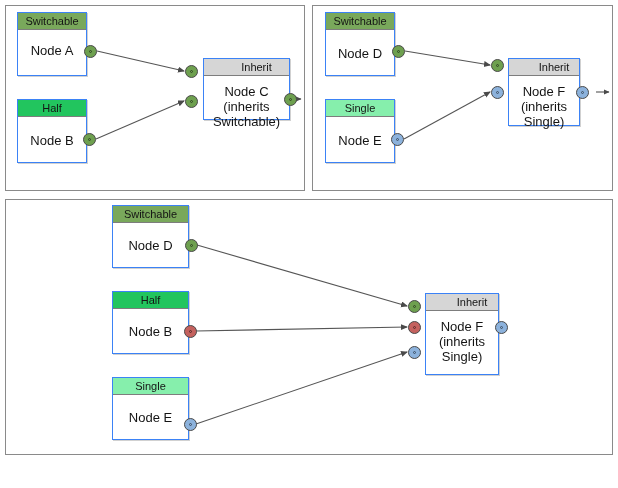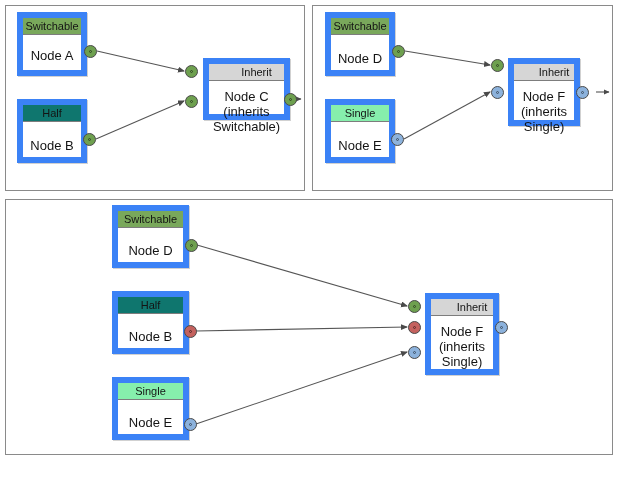--- a/index.html
+++ b/index.html
@@ -27,37 +27,37 @@
     box-sizing: border-box;
   }
   #panel-top-left  { left: 5px;   top: 5px;   width: 300px; height: 186px; }
   #panel-top-right { left: 312px; top: 5px;   width: 301px; height: 186px; }
   #panel-bottom    { left: 5px;   top: 199px; width: 608px; height: 256px; }
 
   
   .node {
     position: absolute;
     box-sizing: border-box;
-    border: 6px solid #3b82f6;
+    border: 1px solid #3b82f6;
     background: #ffffff;
     box-shadow: 1px 1px 0 rgba(0,0,0,0.18);
   }
   .node-header {
     box-sizing: border-box;
     height: 17px;
     line-height: 16px;
     text-align: center;
     font-size: 11px;
     color: #141414;
     border-bottom: 1px solid #7d7d7d;
     white-space: nowrap;
     overflow: hidden;
   }
   .hdr-switchable { background: #79a85b; }
-  .hdr-half       { background: #0f766e; }
+  .hdr-half       { background: #22c55e; }
   .hdr-single     { background: #86efac; }
   .hdr-inherit    { background: #d6d6d6; padding-left: 20px; }
 
   .node-body {
     box-sizing: border-box;
     display: flex;
     align-items: center;
     justify-content: center;
     text-align: center;
     font-size: 13px;

